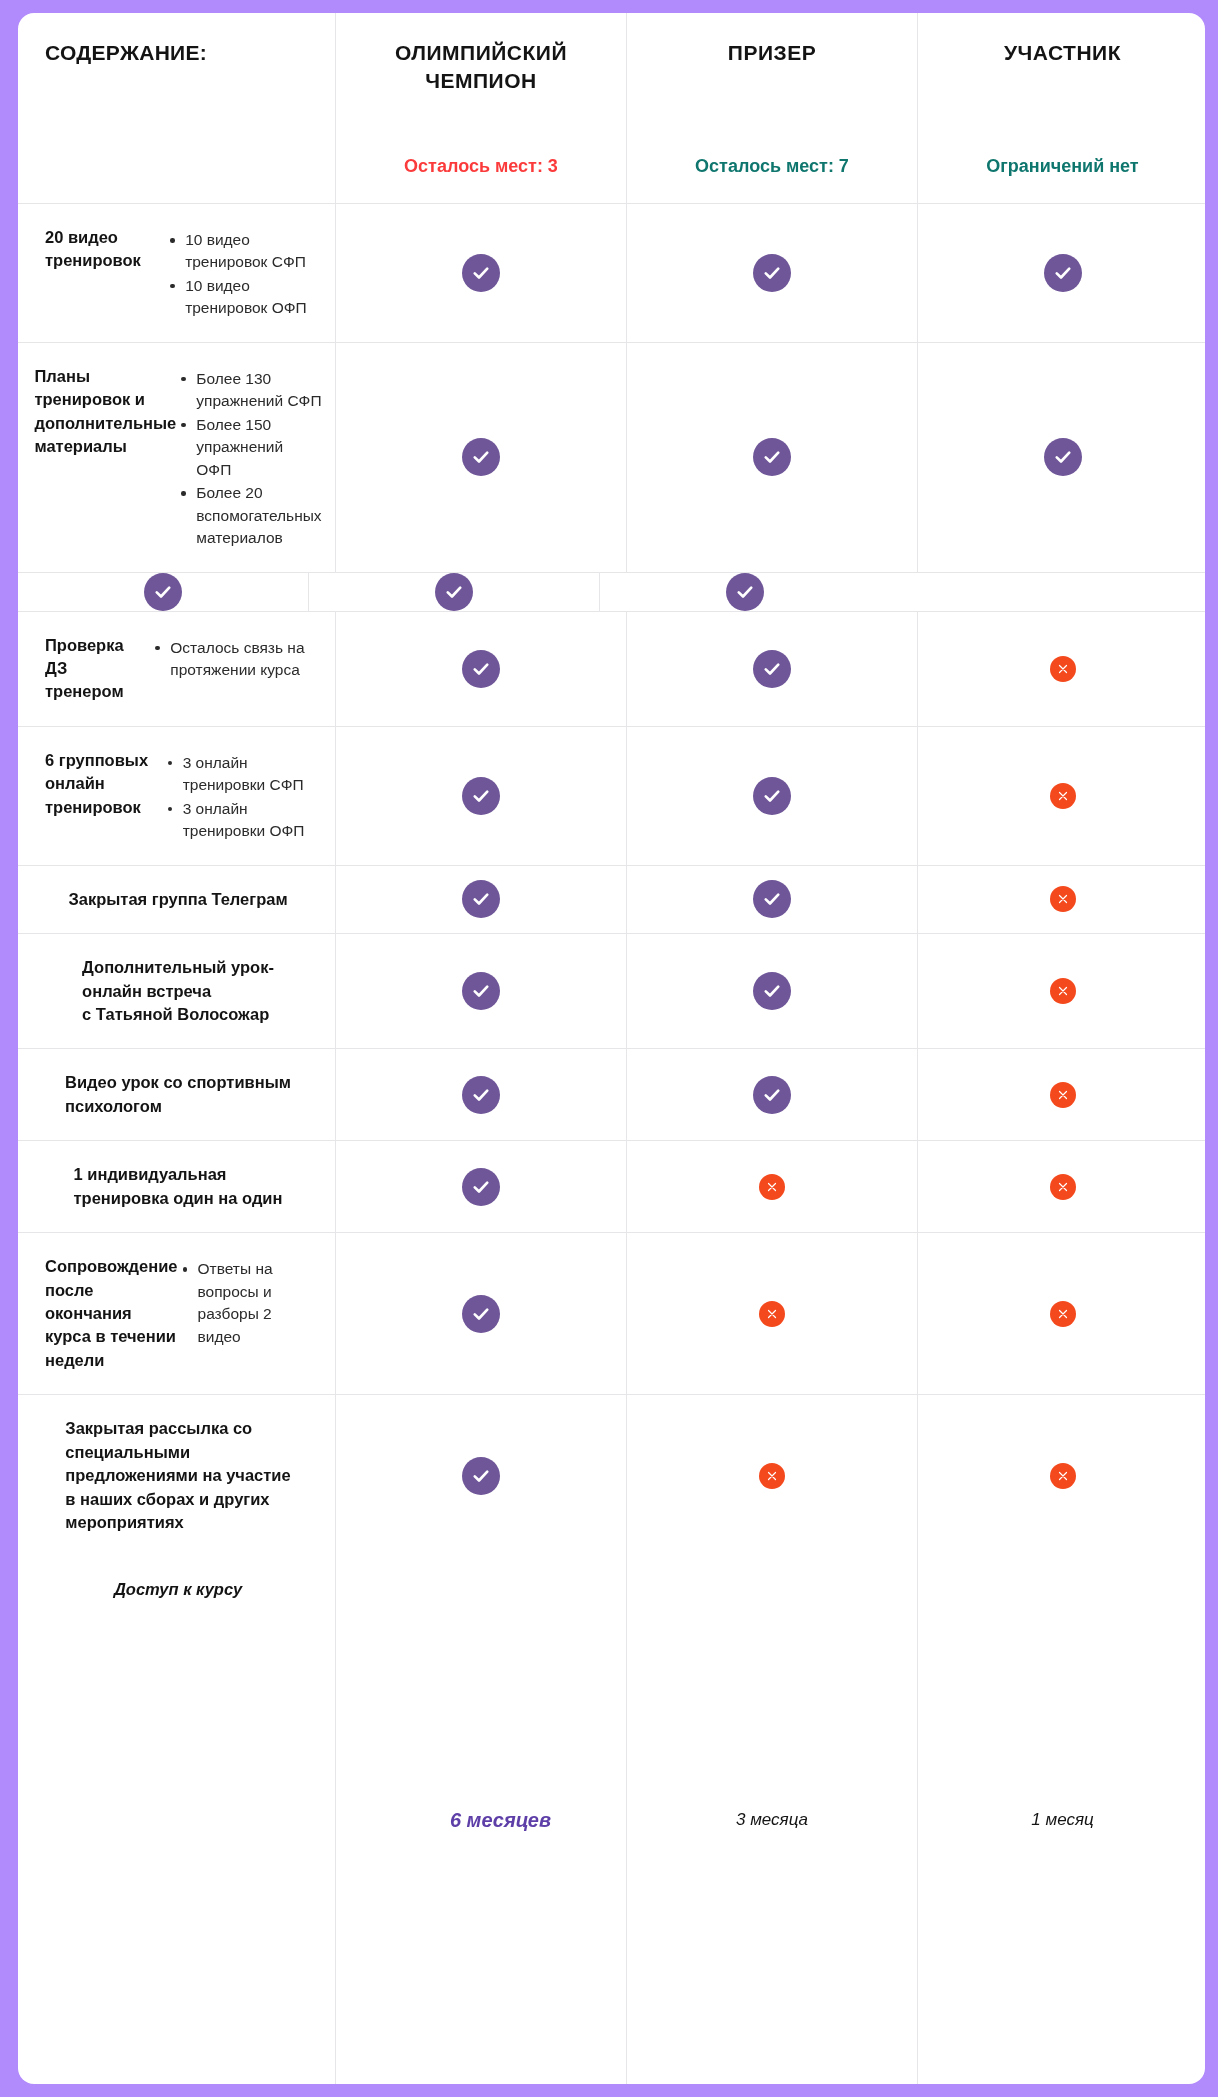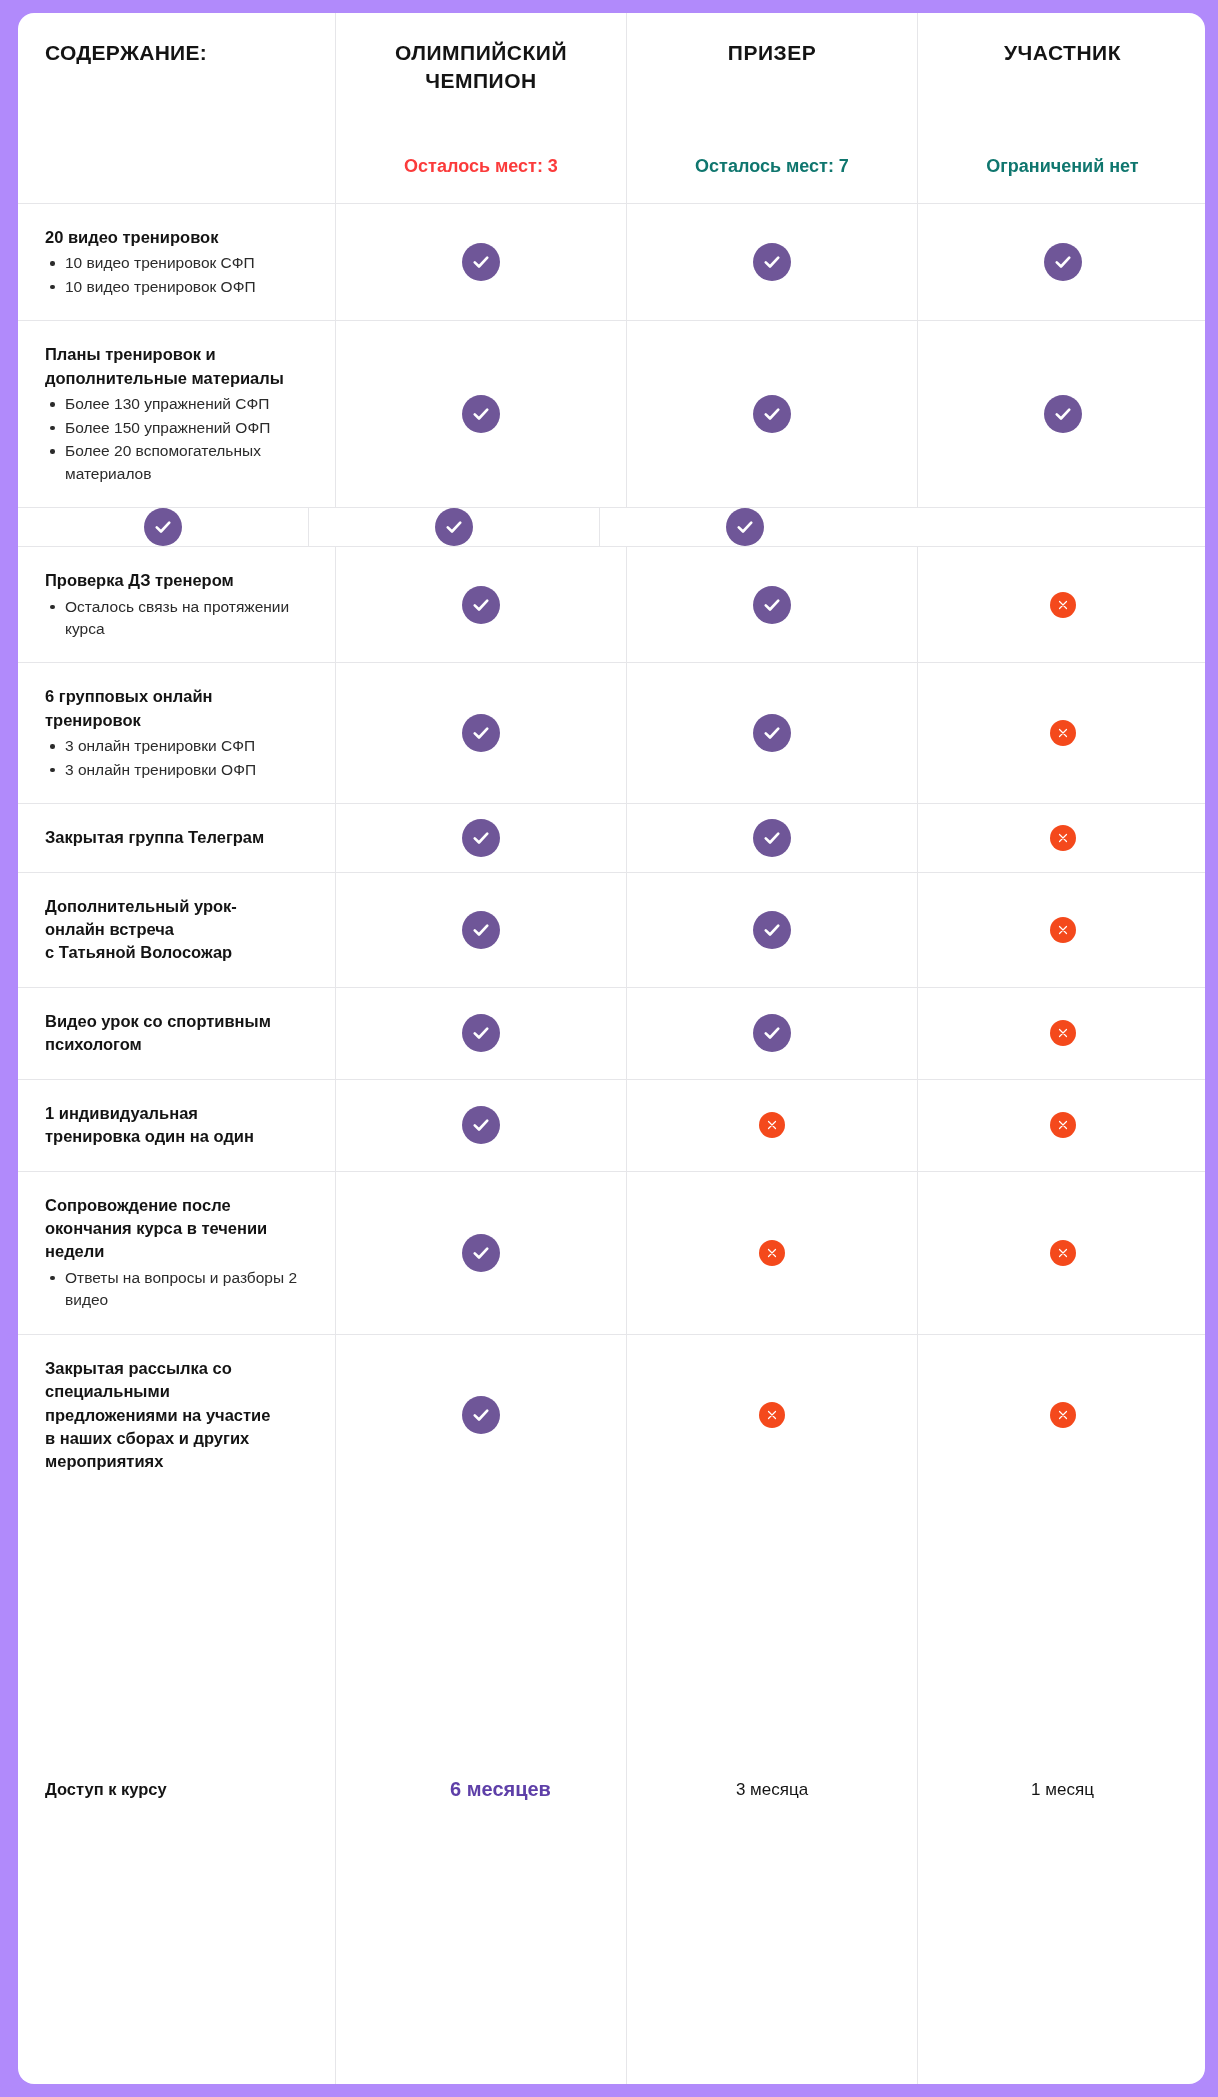--- a/index.html
+++ b/index.html
@@ -74,21 +74,21 @@
     color: #0f766e;
     text-align: center;
     padding-bottom: 4px;
   }
   .head-sub.alert { color: #fb3b3b; }
 
   
   .feature-cell {
     padding: 22px 24px 22px 27px;
     display: flex;
-    flex-direction: column;
+    flex-direction: row;
     justify-content: center;
   }
   .feature-title {
     font-size: 16.5px;
     font-weight: 700;
     color: #141414;
     line-height: 1.42;
     white-space: pre-line;
   }
   .feature-list {
@@ -496,21 +496,21 @@
           <div class="c-plan mark-cell last">
             <div class="icon-cross">
               <svg viewBox="0 0 24 24" fill="none" xmlns="http://www.w3.org/2000/svg">
                 <path d="M5 5 L19 19 M19 5 L5 19" stroke="#ffffff" stroke-width="2.4" stroke-linecap="round"></path>
               </svg>
             </div>
           </div>
         </div>
       </div>
 
-    <div class="row access-row" style="flex:1 1 auto;">
+    <div class="row access-row" style="flex:1 1 auto;font-style:italic;">
       <div class="c-feature feature-cell">
         <div class="feature-title">Доступ к курсу</div>
       </div>
       <div class="c-plan mark-cell">
         <div class="access-val highlight">6 месяцев</div>
       </div>
       <div class="c-plan mark-cell">
         <div class="access-val">3 месяца</div>
       </div>
       <div class="c-plan last mark-cell">

